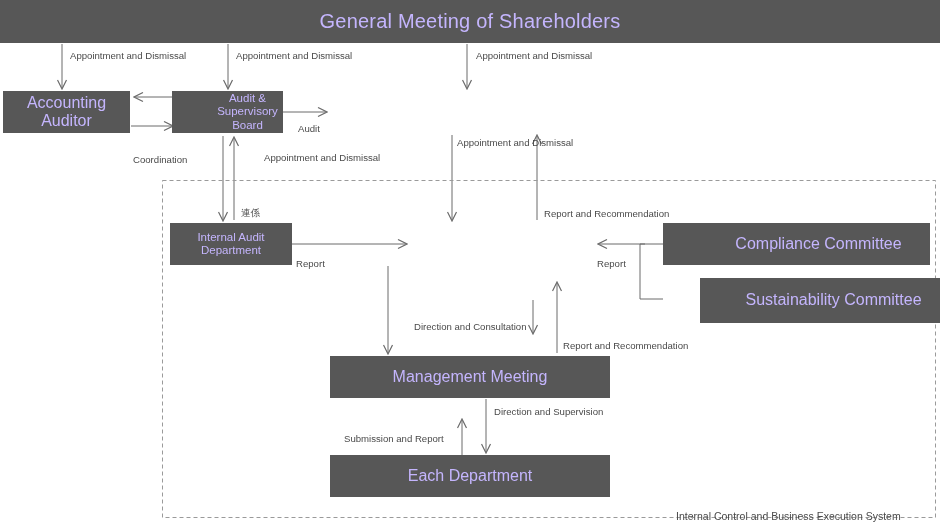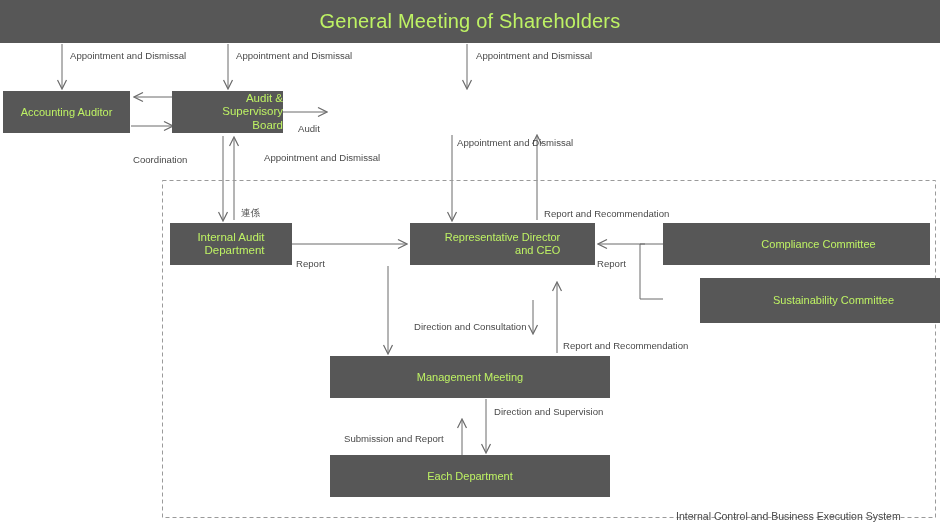--- a/index.html
+++ b/index.html
@@ -1,26 +1,26 @@
 <!DOCTYPE html>
 <html><head>
 <meta charset="utf-8">
 <style>
   html,body{margin:0;padding:0;background:#fff;}
   body{width:940px;height:530px;position:relative;overflow:hidden;
        font-family:"Liberation Sans","DejaVu Sans",sans-serif;
        -webkit-font-smoothing:antialiased;}
   #stage{position:absolute;left:0;top:0;width:940px;height:530px;}
   svg.layer{position:absolute;left:0;top:0;width:940px;height:530px;overflow:visible;}
-  .box{position:absolute;background:#575757;color:#bef264;display:flex;
-       align-items:center;justify-content:center;text-align:right;
+  .box{position:absolute;background:#575757;color:#c4b5fd;display:flex;
+       align-items:center;justify-content:center;text-align:center;
        line-height:1.15;box-sizing:border-box;}
   .box span{display:block;white-space:pre-line;}
   .b-title{font-size:20px;font-weight:400;letter-spacing:.2px;}
-  .b-main{font-size:11px;}
+  .b-main{font-size:16px;}
   .b-small{font-size:11.5px;}
   .lbl{position:absolute;color:#4a4a4a;font-size:9.6px;white-space:nowrap;
        line-height:1;}
   .lbl.jp{font-family:"DejaVu Sans",sans-serif;font-size:9.5px;}
   .caption{position:absolute;color:#4a4a4a;font-size:10.5px;white-space:nowrap;}
 </style>
 </head>
 <body>
 
 <div id="stage">
@@ -83,24 +83,20 @@
     <span>Audit &amp; Supervisory
 Board</span>
   </div>
 
 
   <div class="box b-small" style="left:170px;top:223px;width:122px;height:42px;">
     <span>Internal Audit
 Department</span>
   </div>
 
-  <div class="box b-main" style="left:410px;top:223px;width:185px;height:42px;">
-    <span>Representative Director
-and CEO</span>
-  </div>
 
   <div class="box b-main" style="left:663px;top:223px;width:267px;height:42px;padding-left:44px;">
     <span>Compliance Committee</span>
   </div>
 
   <div class="box b-main" style="left:700px;top:278px;width:267px;height:45px;">
     <span>Sustainability Committee</span>
   </div>
 
   <div class="box b-main" style="left:330px;top:455px;width:280px;height:42px;">

